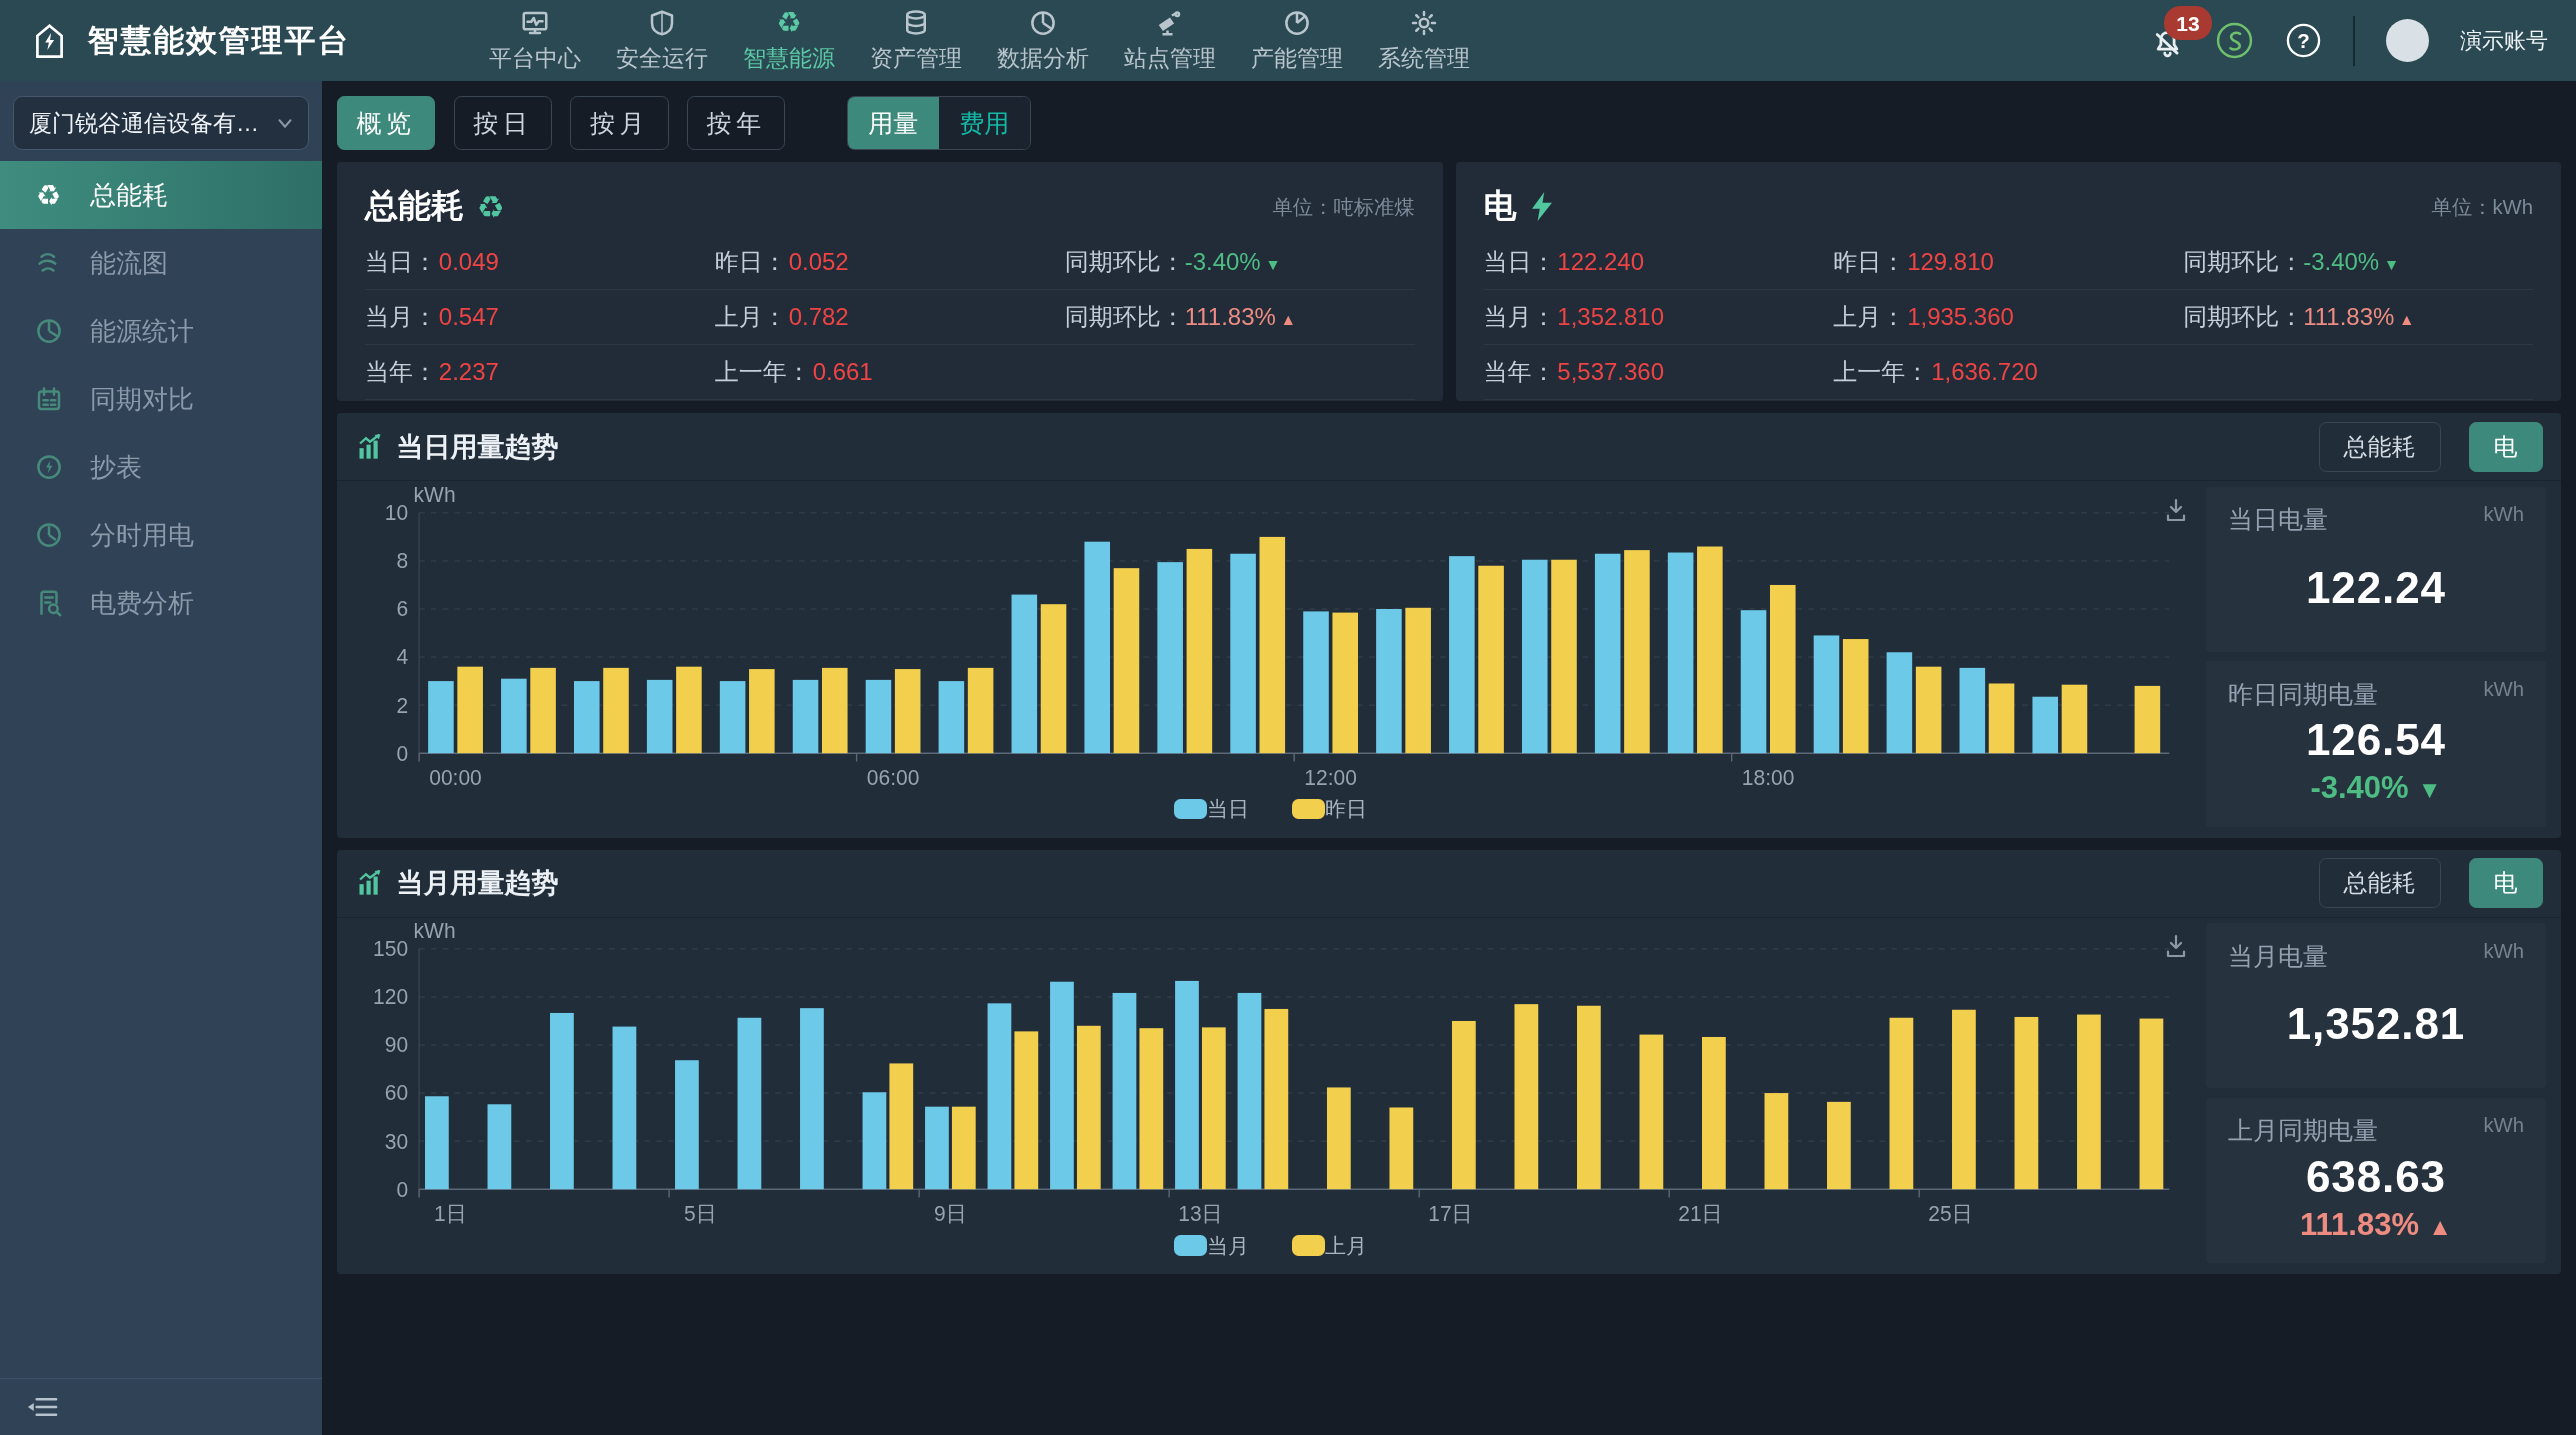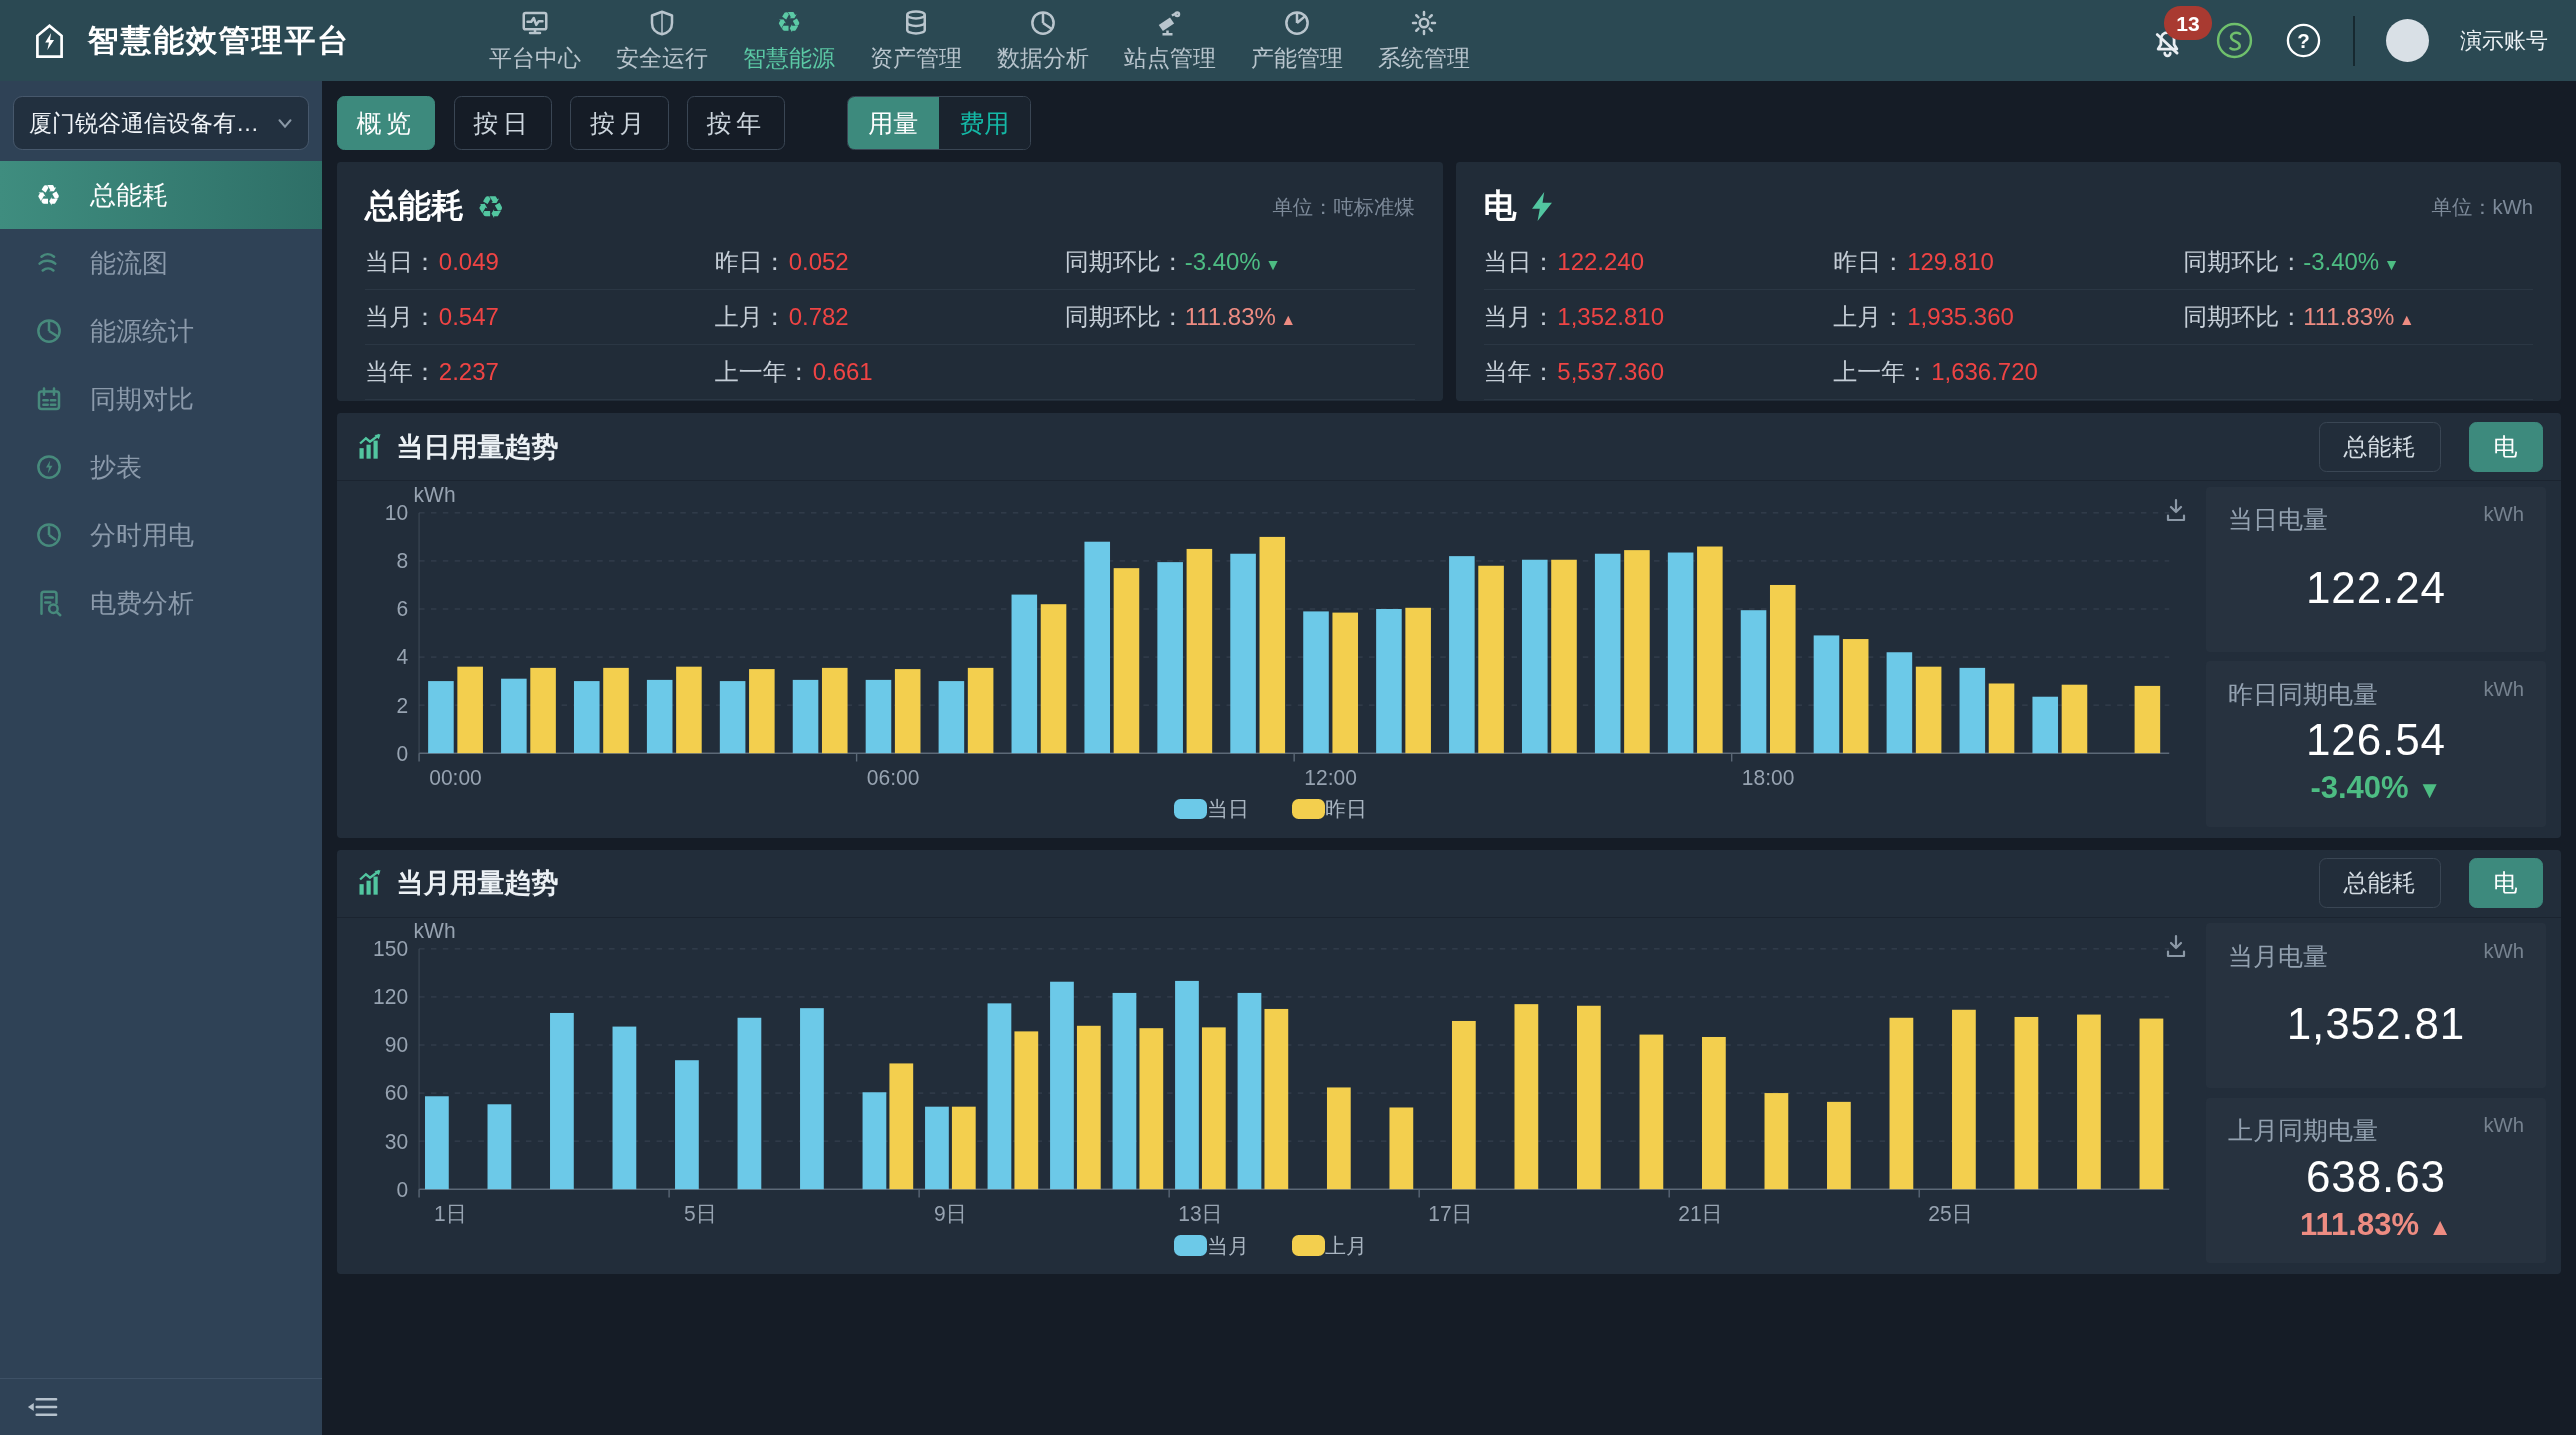--- a/index.html
+++ b/index.html
@@ -78,21 +78,21 @@
   .chart{width:100%;height:305px}
   .legend{display:flex;justify-content:center;gap:43px;height:35px;align-items:center}
   .legend-item{display:flex;align-items:center;gap:0;color:#a9b5c1;font-size:21px;cursor:pointer}
   .swatch{width:33px;height:20.3px;border-radius:6.5px;background:#888}
   .download{position:absolute;top:9.2px;right:3.7px;color:#8b98a6;cursor:pointer}
   .side-stats{width:340px;display:flex;flex-direction:column;gap:9.2px;flex-shrink:0}
   .mini{flex:1;background:var(--mini);border-radius:3.7px;padding:16.6px 22px 13px;display:flex;flex-direction:column}
   .mini-head{display:flex;justify-content:space-between;align-items:flex-start}
   .mini-title{font-size:25px;color:#93a1b0}
   .mini-unit{font-size:20.3px;color:#76828f}
-  .mini-value{margin:auto;font-size:44px;font-weight:400;color:#fff;letter-spacing:0.9px}
+  .mini-value{margin:auto;font-size:44px;font-weight:700;color:#fff;letter-spacing:0.9px}
   .mini-trend{text-align:center;font-size:31px;font-weight:700;margin-bottom:7.4px}
   .mini-trend .tarr{font-size:24px;margin-left:9.2px}
 </style>
 </head>
 <body>
 
 <header class="topbar">
   <div class="brand">
     <span>
       <svg width="43" height="43" viewBox="0 0 32 32" fill="none" stroke="#fff" stroke-width="2">

